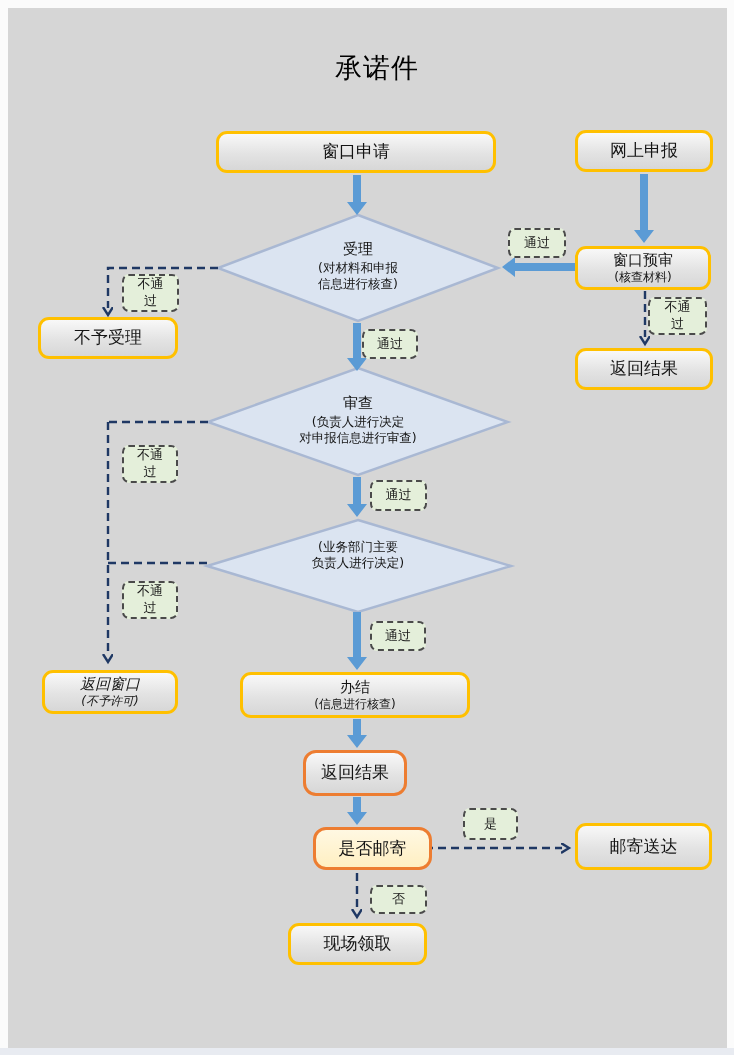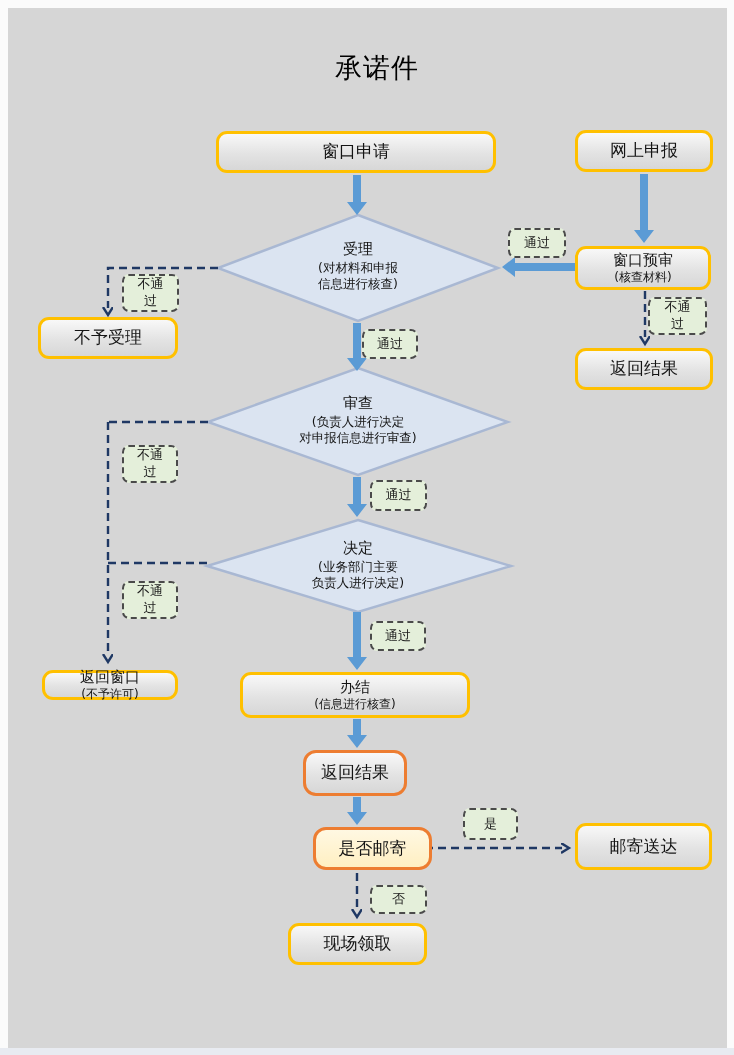--- a/index.html
+++ b/index.html
@@ -79,21 +79,21 @@
   </div>
 
   <div class="node" style="left:38px;top:317px;width:140px;height:42px;">
     <span class="main">不予受理</span>
   </div>
 
   <div class="node" style="left:575px;top:348px;width:138px;height:42px;">
     <span class="main">返回结果</span>
   </div>
 
-  <div class="node two" style="left:42px;top:670px;width:136px;height:30px;">
+  <div class="node two" style="left:42px;top:670px;width:136px;height:44px;font-style:italic;">
     <span class="main">返回窗口</span>
     <span class="sub">(不予许可)</span>
   </div>
 
   <div class="node two" style="left:240px;top:672px;width:230px;height:46px;">
     <span class="main">办结</span>
     <span class="sub">(信息进行核查)</span>
   </div>
 
   <div class="node orange" style="left:303px;top:750px;width:104px;height:46px;">
@@ -118,21 +118,20 @@
     <div class="dsub">信息进行核查)</div>
   </div>
 
   <div class="dtext" style="left:228px;top:394px;width:260px;">
     <div class="dmain">审查</div>
     <div class="dsub">(负责人进行决定</div>
     <div class="dsub">对申报信息进行审查)</div>
   </div>
 
   <div class="dtext" style="left:238px;top:539px;width:240px;">
-    <div class="dmain">决定</div>
     <div class="dsub">(业务部门主要</div>
     <div class="dsub">负责人进行决定)</div>
   </div>
 
   <div class="tag" style="left:508px;top:228px;width:58px;height:30px;">
     <span>通过</span>
   </div>
 
   <div class="tag wrap" style="left:122px;top:274px;width:57px;height:38px;">
     <span>不通过</span>

